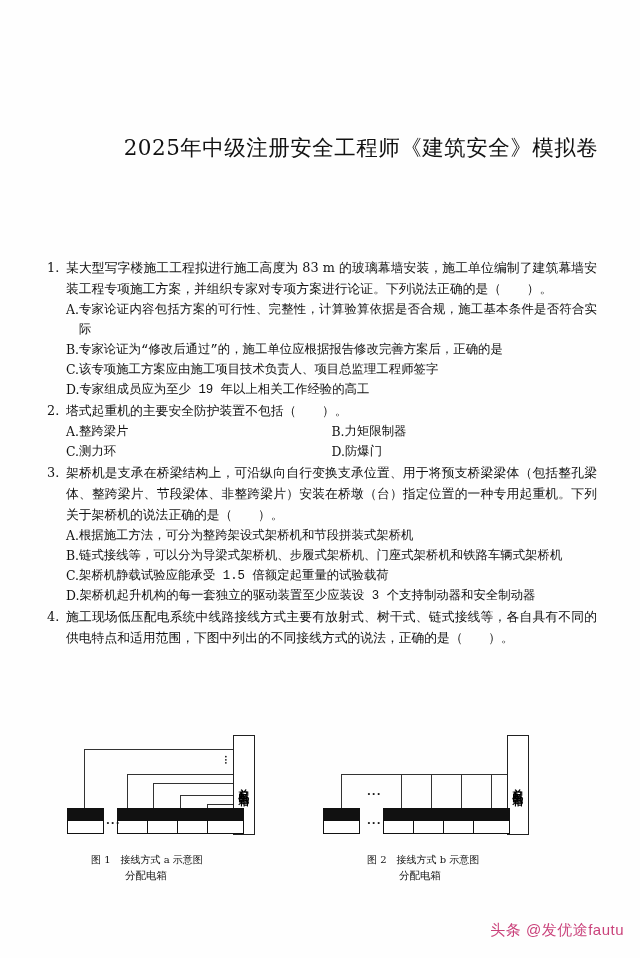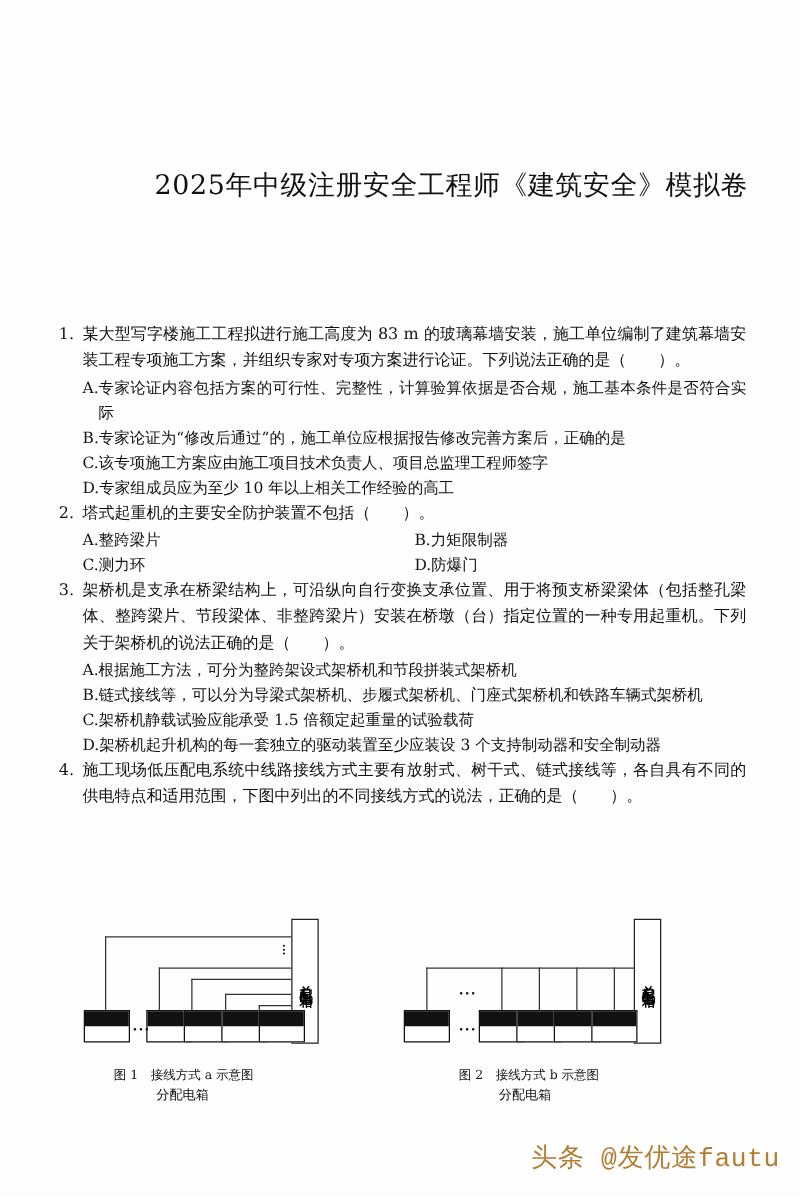--- a/index.html
+++ b/index.html
@@ -93,20 +93,21 @@
     display: flex;
     color: #111;
   }
   .opt-k {
     flex: 0 0 auto;
     white-space: pre;
   }
   .opt-t {
     flex: 1 1 auto;
     text-align: justify;
+    font-family: Liberation Mono, monospace;
   }
   .opts-2col {
     margin-left: 19px;
     font-size: 12.4px;
     line-height: 1.62;
   }
   .opt-row {
     display: flex;
   }
   .opt-row > .opt {
@@ -202,23 +203,23 @@
     white-space: nowrap;
   }
   .cap-a { left: 44px; }
   .cap-b { left: 320px; }
 
   
   .watermark {
     position: absolute;
     right: 16px;
     bottom: 18px;
-    font-size: 21px;
-    color: #a16207;
-    font-family: Liberation Mono, monospace;
+    font-size: 15px;
+    color: #be185d;
+    font-family: Liberation Sans, sans-serif;
     letter-spacing: 0.5px;
     white-space: nowrap;
     opacity: 0.82;
   }
 </style>
 </head>
 <body>
 
 <div class="page">
 
@@ -240,21 +241,21 @@
         <div class="opt">
           <span class="opt-k">B.</span>
           <span class="opt-t">专家论证为“修改后通过”的，施工单位应根据报告修改完善方案后，正确的是</span>
         </div>
         <div class="opt">
           <span class="opt-k">C.</span>
           <span class="opt-t">该专项施工方案应由施工项目技术负责人、项目总监理工程师签字</span>
         </div>
         <div class="opt">
           <span class="opt-k">D.</span>
-          <span class="opt-t">专家组成员应为至少 10 年以上相关工作经验的高工</span>
+          <span class="opt-t">专家组成员应为至少 19 年以上相关工作经验的高工</span>
         </div>
       </div>
     </div>
 
     <div class="q">
       <div class="q-stem">
         <span class="q-num">2.</span>
         <span class="q-text">塔式起重机的主要安全防护装置不包括（　　）。</span>
       </div>
       <div class="opts-2col">

